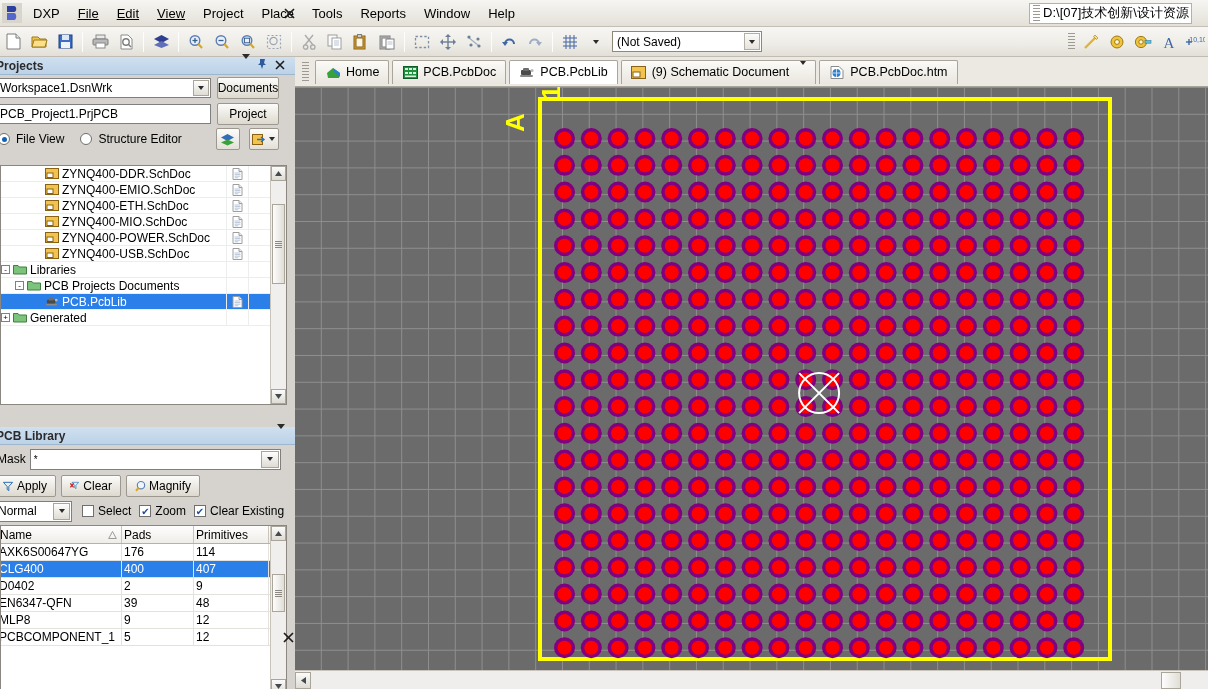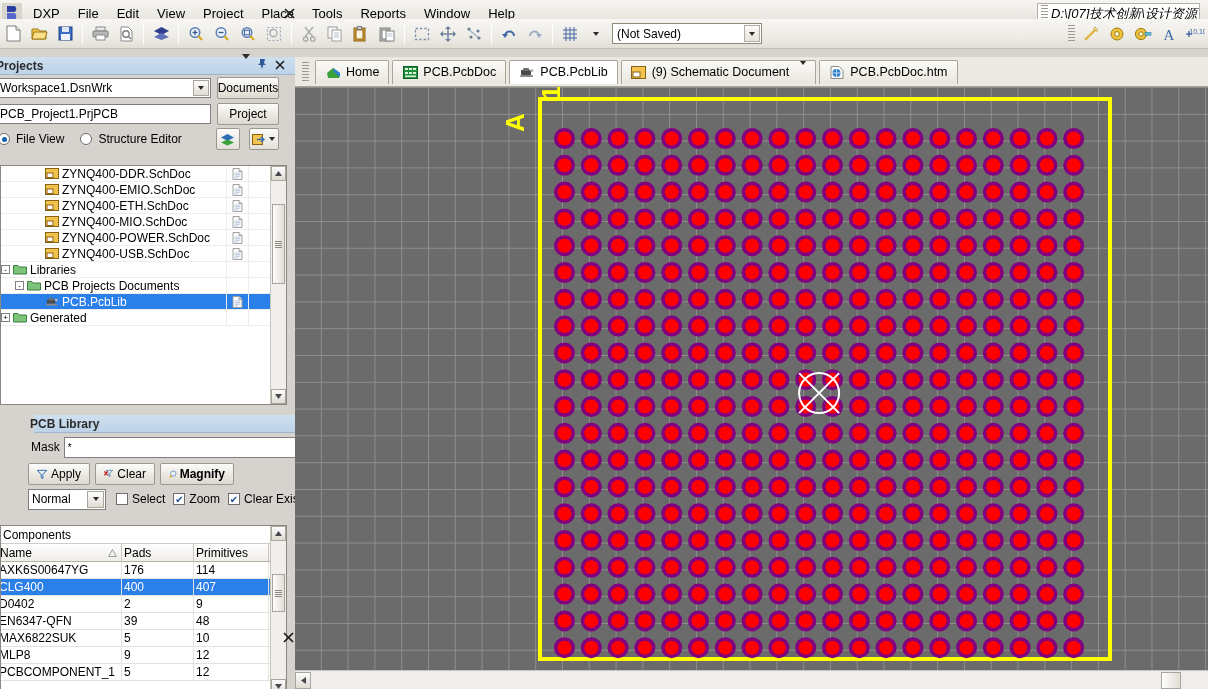--- a/index.html
+++ b/index.html
@@ -24,32 +24,32 @@
     width: 20px; height: 20px; margin-left: 2px; margin-right: 2px;
     background: #d8d5cd;
     display: flex; align-items: center; justify-content: center;
   }
   #menubar .dxp-logo svg { display:block; }
   .menu-item {
     padding: 4px 9px; font-size: 13px; color: #000; cursor: default; white-space: nowrap;
   }
   .menu-item u { text-decoration: underline; margin-top: 12px; }
   #menubar .path-box {
-    margin-left: auto; display:flex; align-items:flex-start; height: 21px;
+    margin-left: auto; display:flex; align-items:center; height: 21px;
     background: #ffffff; border: 1px solid #b5b1a8; padding: 1px 2px 1px 0;
-    max-width: 200px; overflow: hidden; margin-right: 8px; font-style: italic;
+    max-width: 200px; overflow: hidden; margin-right: 16px;
   }
   .grip { width: 7px; height: 17px; margin: 0 3px;
     background-image: repeating-linear-gradient(to bottom,#9e9a91 0px,#9e9a91 1px,transparent 1px,transparent 3px);
     background-size: 2px 100%; background-repeat: repeat-x; }
   #menubar .path-text { font-size: 13px; color:#000; white-space: nowrap; }
 
   
   #toolbar {
-    position: absolute; left:0; top: 19px; width: 1208px; height: 30px;
+    position: absolute; left:0; top: 27px; width: 1208px; height: 30px;
     background: linear-gradient(to bottom,#f7f6f3 0%,#eeece6 60%,#e2dfd7 100%);
     border-bottom: 1px solid #c0bcb3;
     display:flex; align-items:center;
   }
   .tb-btn { width: 24px; height: 24px; display:flex; align-items:center; justify-content:center;
             margin: 0 1px; }
   .tb-sep { width:1px; height:20px; background:#b9b5ac; margin: 0 4px;
             border-right:1px solid #fdfdfc; }
   .tb-combo {
     height: 21px; width: 150px; background:#fff; border:1px solid #8d8979;
@@ -136,21 +136,21 @@
   }
   .vbtn { width:15px;height:15px; background:linear-gradient(to bottom,#fbfbfa,#dedbd3);
           border:1px solid #a9a59b; display:flex;align-items:center;justify-content:center;}
   .vthumb { width:13px; background:linear-gradient(to right,#fdfdfd,#e1ded6);
             border:1px solid #a9a59b; position:absolute; left:1px;
             display:flex;align-items:center;justify-content:center;}
   .vthumb .grips { width:7px;height:7px;
      background-image: repeating-linear-gradient(to bottom,#8d8980 0,#8d8980 1px,transparent 1px,transparent 2px);}
 
   
-  #pcblib { position:absolute; left:0; top:358px; width:295px; height:110px;margin-left:34px; }
+  #pcblib { position:absolute; left:0; top:370px; width:295px; height:110px; }
   .chk { width:12px;height:12px;border:1px solid #6f6f6f;background:#fff;
       display:inline-flex;align-items:center;justify-content:center;font-size:10px;color:#1b4f9c;}
 
   
   #components { position:absolute; left:0; top:468px; width:287px; height:170px;
                 background:#fff; border:1px solid #8b8780; overflow:hidden;}
   .cg-title { height:18px; display:flex;align-items:center; font-size:12px; padding-left:2px;
      background:#fff; border-bottom:1px solid #d0cdc6;}
   .cg-head { height:18px; display:flex; font-size:12px;
      background: linear-gradient(to bottom,#fefefe,#efedE8); border-bottom:1px solid #b6b2aa;}
@@ -782,21 +782,21 @@
             </svg>
           <span>Apply</span>
         </div>
         <div class="gbtn" style="gap:4px; width:60px;">
           <svg width="14" height="12" viewBox="0 0 14 12">
               <path d="M3 0.5h10L9 5v5L7 8.5V5z" fill="none" stroke="#2f6fb8" stroke-width="1"></path>
               <path d="M0.5 2l5 6M5.5 2l-5 6" stroke="#cc2222" stroke-width="1.9"></path>
             </svg>
           <span>Clear</span>
         </div>
-        <div class="gbtn" style="gap:2px; width:74px;font-weight:bold;">
+        <div class="gbtn" style="gap:2px; width:74px;">
           <svg width="14" height="13" viewBox="0 0 14 13">
               <circle cx="7" cy="5" r="4.3" fill="#eef4fb" stroke="#5b7fb4" stroke-width="1.3"></circle>
               <line x1="4.2" y1="8.2" x2="1.2" y2="11.4" stroke="#d8a820" stroke-width="2.4"></line>
             </svg>
           <span>Magnify</span>
         </div>
       </div>
 
       <div class="row-ctl" style="height:24px;padding-left:0;">
         <div class="sel-box" style="width:78px;height:21px;margin-left:-6px;">
@@ -808,21 +808,20 @@
         <span class="chk" style="margin-left:10px;"></span>
         <span style="margin-left:4px;">Select</span>
         <span class="chk" style="margin-left:8px;">✔</span>
         <span style="margin-left:4px;">Zoom</span>
         <span class="chk" style="margin-left:8px;">✔</span>
         <span style="margin-left:4px;">Clear Existing</span>
       </div>
     </div>
 
     <div id="components">
-      <div class="cg-title">Components</div>
       <div class="cg-head">
         <div class="c-name" style="margin-left:-3px;width:124px;">
           <span>Name</span>
           <span style="margin-left:auto;margin-right:4px;">
             <svg width="9" height="8" viewBox="0 0 9 8">
                 <path d="M4.5 0.5 8.3 7.5H0.7z" fill="none" stroke="#9a9a9a" stroke-width="1"></path>
               </svg>
           </span>
         </div>
         <div class="c-pads">Pads</div>
@@ -841,25 +840,20 @@
           </div>
           <div class="cg-row">
             <div class="c-name" style="margin-left: -4px; width: 125px;">D0402</div>
             <div class="c-pads">2</div>
             <div class="c-prim">9</div>
           </div>
           <div class="cg-row">
             <div class="c-name" style="margin-left: -4px; width: 125px;">EN6347-QFN</div>
             <div class="c-pads">39</div>
             <div class="c-prim">48</div>
-          </div>
-          <div class="cg-row">
-            <div class="c-name" style="margin-left: -4px; width: 125px;">MAX6822SUK</div>
-            <div class="c-pads">5</div>
-            <div class="c-prim">10</div>
           </div>
           <div class="cg-row">
             <div class="c-name" style="margin-left: -4px; width: 125px;">MLP8</div>
             <div class="c-pads">9</div>
             <div class="c-prim">12</div>
           </div>
           <div class="cg-row">
             <div class="c-name" style="margin-left: -4px; width: 125px;">PCBCOMPONENT_1</div>
             <div class="c-pads">5</div>
             <div class="c-prim">12</div>

